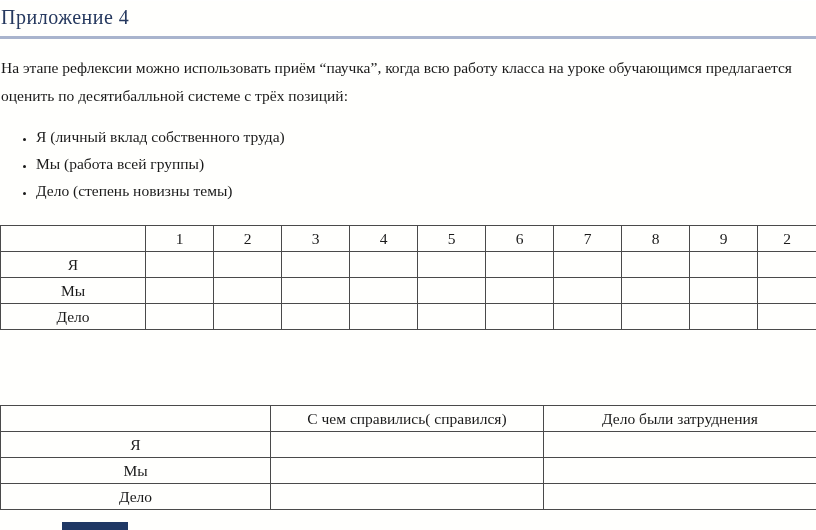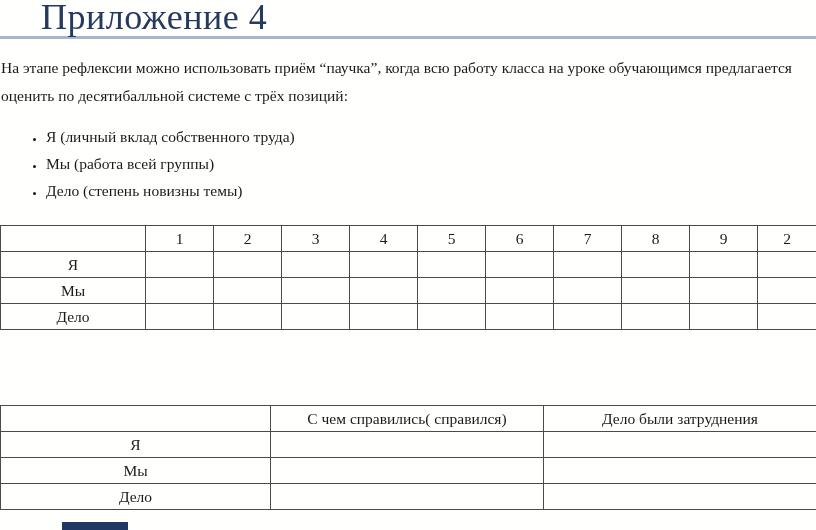--- a/index.html
+++ b/index.html
@@ -20,40 +20,39 @@
   }
   .page{
     position:relative;
     width:816px;height:530px;
     background:#fffffd;
   }
   .doc-title{
     margin:1px 0 0 1px;
     font-family:"Liberation Serif", serif;
     font-weight:400;
-    font-size:36px;
+    font-size:20px;
     line-height:32px;
     color:var(--title-color);
     letter-spacing:0.5px;
-    padding-left:40px;
   }
   .title-rule{
     width:816px;height:3px;
     background:var(--rule-color);
     margin-top:3px;
   }
   .intro{
     margin:15px 4px 0 1px;
     font-size:15.5px;
     line-height:28px;
   }
   .intro .it{}
   ul.points{
     margin:13px 0 0 0;
-    padding-left:46px;
+    padding-left:36px;
     font-size:15.5px;
     line-height:27px;
     list-style:disc;
   }
   ul.points li::marker{font-size:11px;}
   table{
     border-collapse:collapse;
     table-layout:fixed;
     width:816px;
   }

